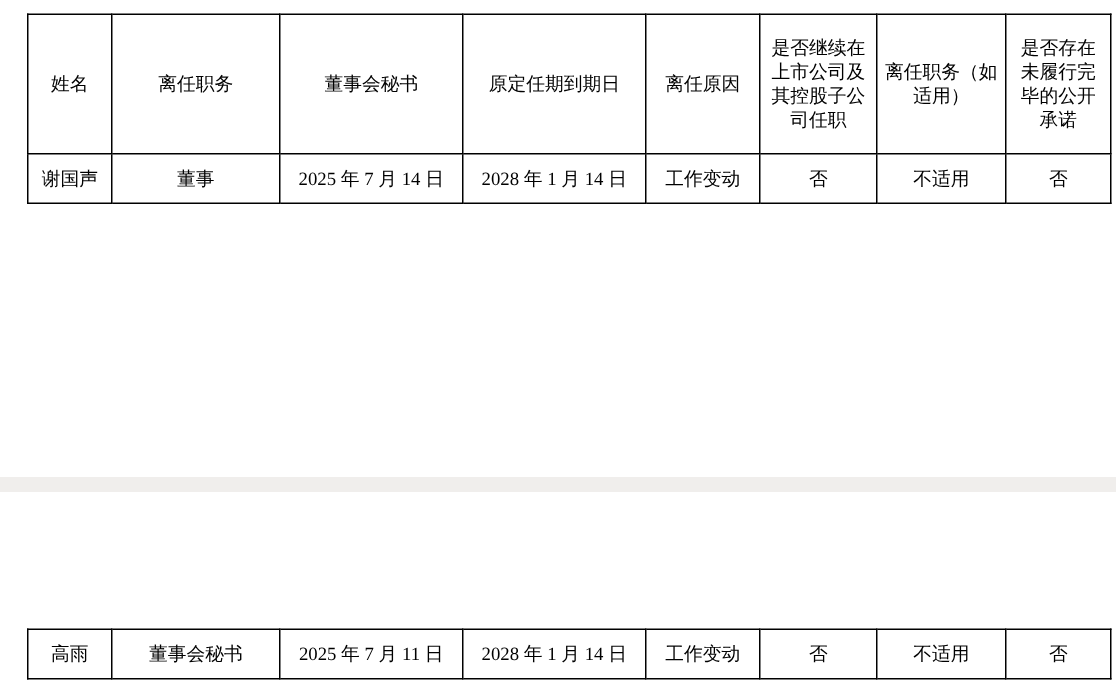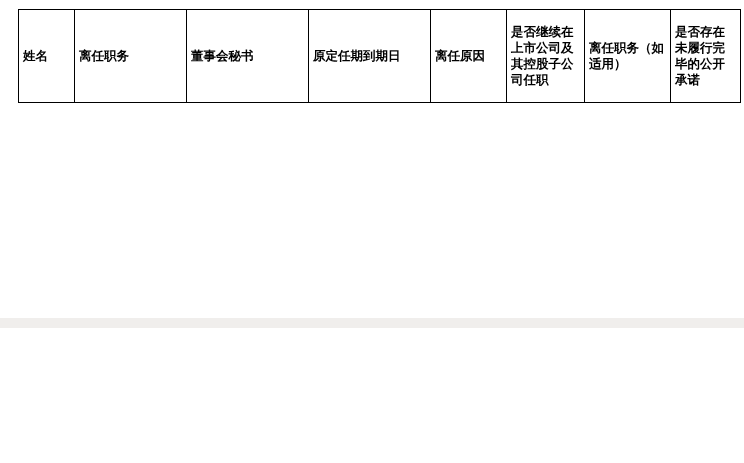--- a/index.html
+++ b/index.html
@@ -22,24 +22,24 @@
   }
   table.doc-table {
     border-collapse: collapse;
     table-layout: fixed;
     font-size: 12.5px;
     line-height: 1.28;
   }
   table.doc-table td, table.doc-table th {
     border: 1px solid #000000;
     padding: 3px 4px;
-    text-align: left;
+    text-align: center;
     vertical-align: middle;
     word-break: break-all;
-    font-weight: bold;
+    font-weight: normal;
   }
   
   .table-main {
     position: absolute;
     left: 18px;
     top: 9px;
     width: 708px;
   }
   
   .table-cont {
@@ -97,19 +97,53 @@
       <tr class="header-row">
         <td>姓名</td>
         <td>离任职务</td>
         <td>董事会秘书</td>
         <td>原定任期到期日</td>
         <td>离任原因</td>
         <td>是否继续在上市公司及其控股子公司任职</td>
         <td>离任职务（如适用）</td>
         <td>是否存在未履行完毕的公开承诺</td>
       </tr>
+      <tr class="body-row">
+        <td class="cell-left">谢国声</td>
+        <td class="cell-left">董事</td>
+        <td>2025 年 7 月 14 日</td>
+        <td>2028 年 1 月 14 日</td>
+        <td>工作变动</td>
+        <td class="cell-left">否</td>
+        <td>不适用</td>
+        <td>否</td>
+      </tr>
     </tbody>
   </table>
 
   <div class="gap-band"></div>
 
+  <table class="doc-table table-cont">
+    <colgroup>
+      <col class="col-name">
+        <col class="col-post">
+        <col class="col-date">
+        <col class="col-term">
+      <col class="col-reason">
+        <col class="col-cont">
+        <col class="col-detail">
+        <col class="col-promise">
+    </colgroup>
+    <tbody>
+      <tr class="body-row">
+        <td class="cell-left">高雨</td>
+        <td class="cell-left">董事会秘书</td>
+        <td>2025 年 7 月 11 日</td>
+        <td>2028 年 1 月 14 日</td>
+        <td>工作变动</td>
+        <td class="cell-left">否</td>
+        <td>不适用</td>
+        <td>否</td>
+      </tr>
+    </tbody>
+  </table>
 
 </div>
 
 </body></html>

